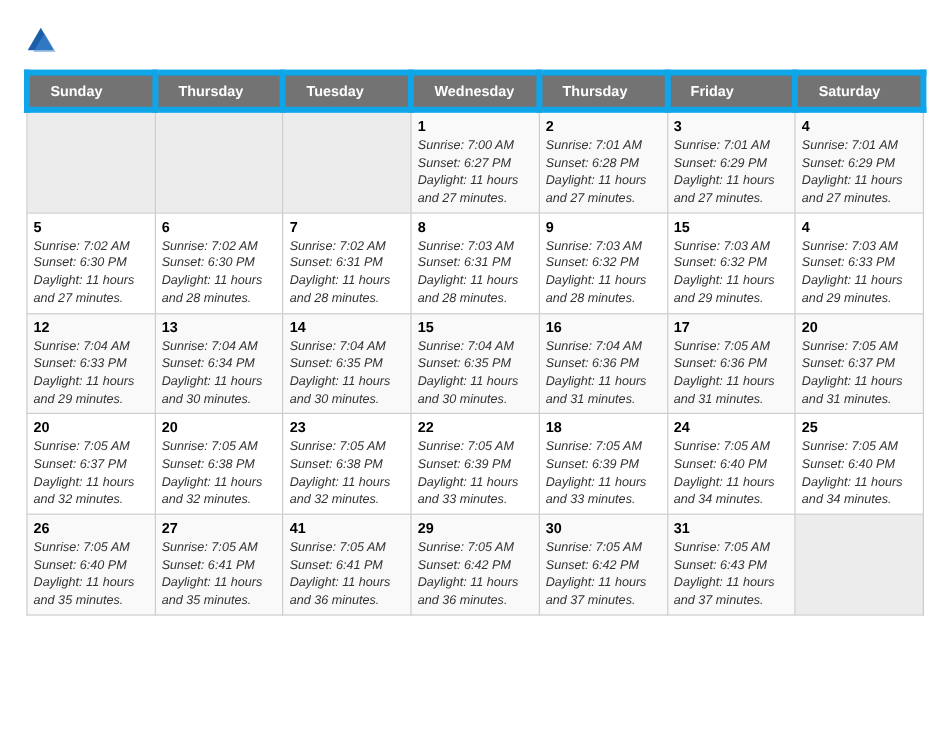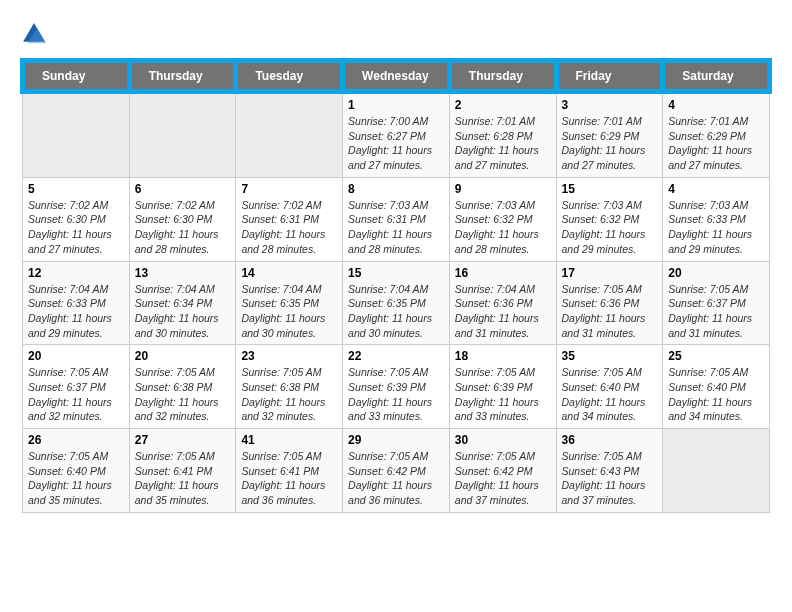--- a/index.html
+++ b/index.html
@@ -217,21 +217,21 @@
         </td>
         <td>
           <span class="day-number">22</span>
           <div class="day-info">Sunrise: 7:05 AM<br>Sunset: 6:39 PM<br>Daylight: 11 hours and 33 minutes.</div>
         </td>
         <td>
           <span class="day-number">18</span>
           <div class="day-info">Sunrise: 7:05 AM<br>Sunset: 6:39 PM<br>Daylight: 11 hours and 33 minutes.</div>
         </td>
         <td>
-          <span class="day-number">35</span>
+          <span class="day-number">24</span>
           <div class="day-info">Sunrise: 7:05 AM<br>Sunset: 6:40 PM<br>Daylight: 11 hours and 34 minutes.</div>
         </td>
         <td>
           <span class="day-number">25</span>
           <div class="day-info">Sunrise: 7:05 AM<br>Sunset: 6:40 PM<br>Daylight: 11 hours and 34 minutes.</div>
         </td>
       </tr>
       <tr>
         <td>
           <span class="day-number">26</span>
@@ -247,19 +247,19 @@
         </td>
         <td>
           <span class="day-number">29</span>
           <div class="day-info">Sunrise: 7:05 AM<br>Sunset: 6:42 PM<br>Daylight: 11 hours and 36 minutes.</div>
         </td>
         <td>
           <span class="day-number">30</span>
           <div class="day-info">Sunrise: 7:05 AM<br>Sunset: 6:42 PM<br>Daylight: 11 hours and 37 minutes.</div>
         </td>
         <td>
-          <span class="day-number">36</span>
+          <span class="day-number">31</span>
           <div class="day-info">Sunrise: 7:05 AM<br>Sunset: 6:43 PM<br>Daylight: 11 hours and 37 minutes.</div>
         </td>
         <td class="empty-cell"></td>
       </tr>
     </tbody>
 </table>
 
 </body></html>

